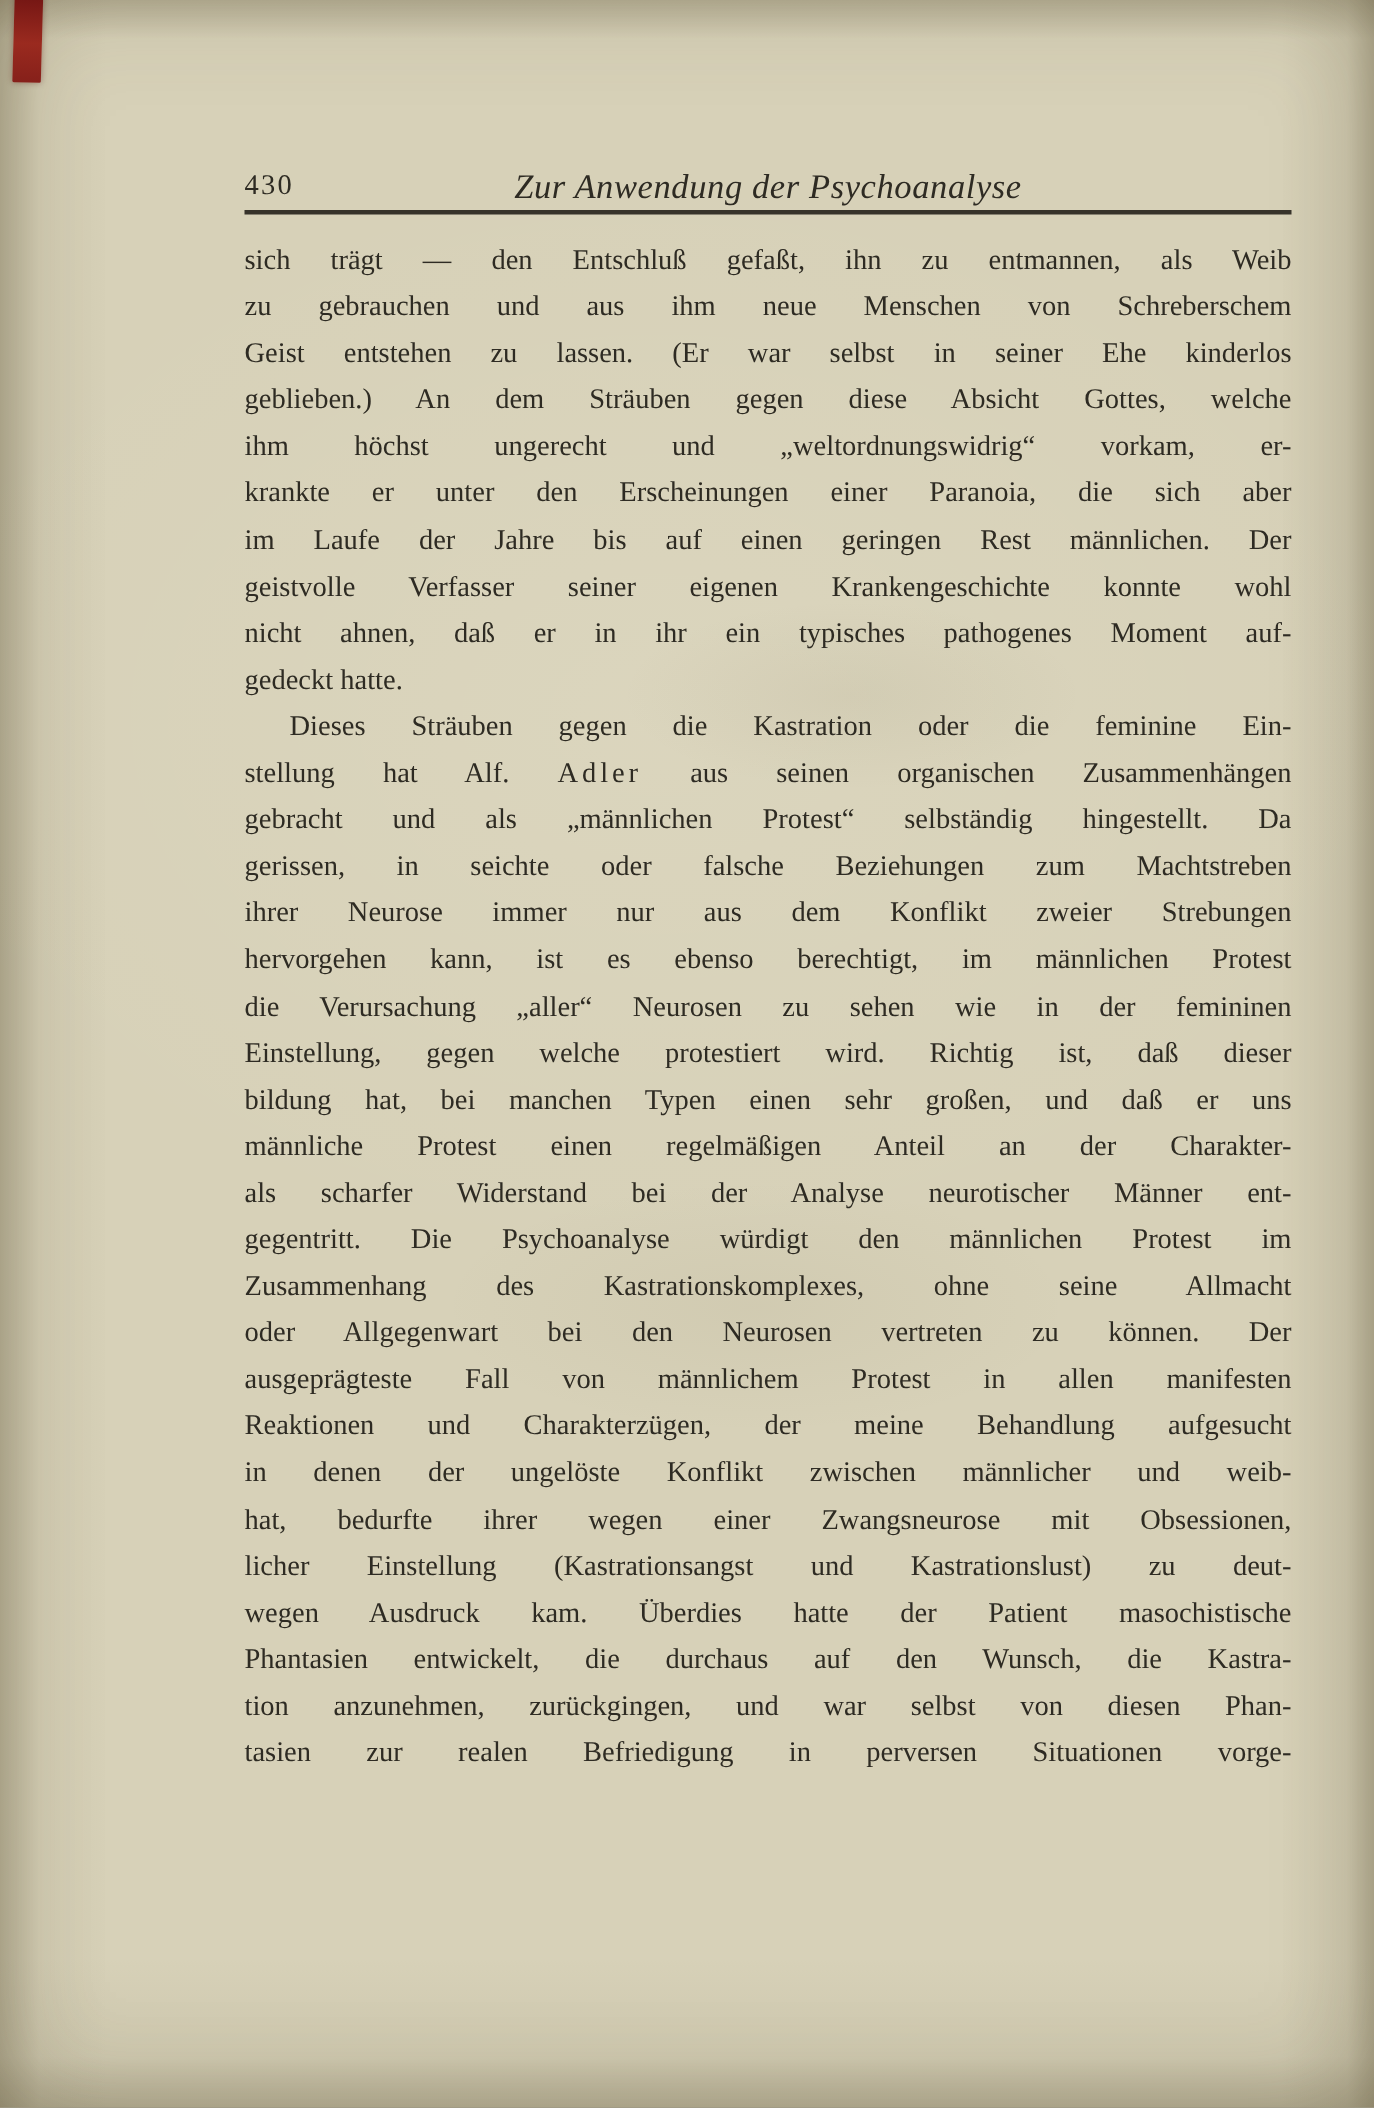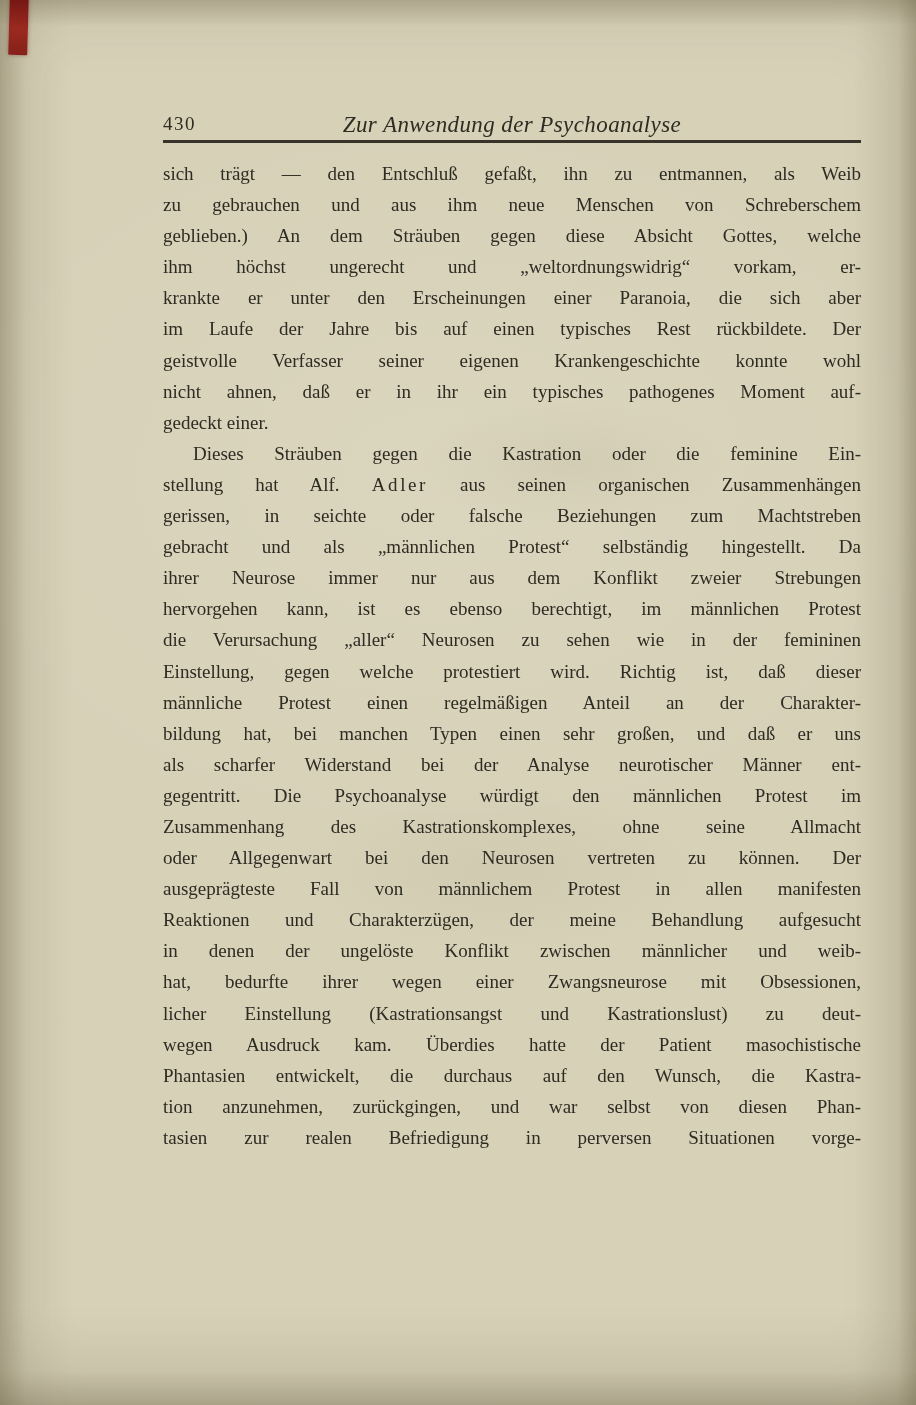--- a/index.html
+++ b/index.html
@@ -88,37 +88,38 @@
   <div class="red-mark"></div>
   <div class="content">
     <div class="header">
       <span class="pagenum">430</span>
       <span class="running-head">Zur Anwendung der Psychoanalyse</span>
     </div>
     <div class="rule"></div>
     <div class="text-block">
         <div class="line"><span>sich trägt — den Entschluß gefaßt, ihn zu entmannen, als Weib</span></div>
         <div class="line"><span>zu gebrauchen und aus ihm neue Menschen von Schreberschem</span></div>
+        <div class="line"><span>Geist entstehen zu lassen. (Er war selbst in seiner Ehe kinderlos</span></div>
         <div class="line"><span>geblieben.) An dem Sträuben gegen diese Absicht Gottes, welche</span></div>
         <div class="line"><span>ihm höchst ungerecht und „weltordnungswidrig“ vorkam, er-</span></div>
         <div class="line"><span>krankte er unter den Erscheinungen einer Paranoia, die sich aber</span></div>
-        <div class="line"><span>im Laufe der Jahre bis auf einen typisches Rest rückbildete. Der</span></div>
+        <div class="line"><span>im Laufe der Jahre bis auf einen geringen Rest männlichen. Der</span></div>
         <div class="line"><span>geistvolle Verfasser seiner eigenen Krankengeschichte konnte wohl</span></div>
         <div class="line"><span>nicht ahnen, daß er in ihr ein typisches pathogenes Moment auf-</span></div>
-        <div class="line endpara"><span>gedeckt einer.</span></div>
+        <div class="line endpara"><span>gedeckt hatte.</span></div>
         <div class="line indent"><span>Dieses Sträuben gegen die Kastration oder die feminine Ein-</span></div>
         <div class="line"><span>stellung hat Alf. </span><span class="spaced">Adler</span><span> aus seinen organischen Zusammenhängen</span></div>
+        <div class="line"><span>gebracht und als „männlichen Protest“ selbständig hingestellt. Da</span></div>
         <div class="line"><span>gerissen, in seichte oder falsche Beziehungen zum Machtstreben</span></div>
-        <div class="line"><span>gebracht und als „männlichen Protest“ selbständig hingestellt. Da</span></div>
         <div class="line"><span>ihrer Neurose immer nur aus dem Konflikt zweier Strebungen</span></div>
         <div class="line"><span>hervorgehen kann, ist es ebenso berechtigt, im männlichen Protest</span></div>
         <div class="line"><span>die Verursachung „aller“ Neurosen zu sehen wie in der femininen</span></div>
         <div class="line"><span>Einstellung, gegen welche protestiert wird. Richtig ist, daß dieser</span></div>
+        <div class="line"><span>bildung hat, bei manchen Typen einen sehr großen, und daß er uns</span></div>
         <div class="line"><span>männliche Protest einen regelmäßigen Anteil an der Charakter-</span></div>
-        <div class="line"><span>bildung hat, bei manchen Typen einen sehr großen, und daß er uns</span></div>
         <div class="line"><span>als scharfer Widerstand bei der Analyse neurotischer Männer ent-</span></div>
         <div class="line"><span>gegentritt. Die Psychoanalyse würdigt den männlichen Protest im</span></div>
         <div class="line"><span>Zusammenhang des Kastrationskomplexes, ohne seine Allmacht</span></div>
         <div class="line"><span>oder Allgegenwart bei den Neurosen vertreten zu können. Der</span></div>
         <div class="line"><span>ausgeprägteste Fall von männlichem Protest in allen manifesten</span></div>
         <div class="line"><span>Reaktionen und Charakterzügen, der meine Behandlung aufgesucht</span></div>
         <div class="line"><span>in denen der ungelöste Konflikt zwischen männlicher und weib-</span></div>
         <div class="line"><span>hat, bedurfte ihrer wegen einer Zwangsneurose mit Obsessionen,</span></div>
         <div class="line"><span>licher Einstellung (Kastrationsangst und Kastrationslust) zu deut-</span></div>
         <div class="line"><span>wegen Ausdruck kam. Überdies hatte der Patient masochistische</span></div>

